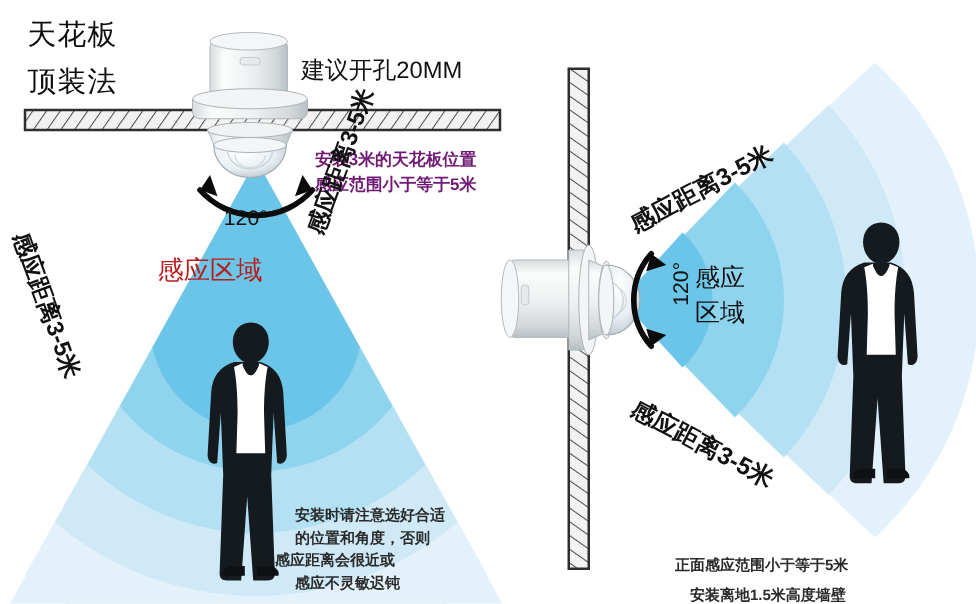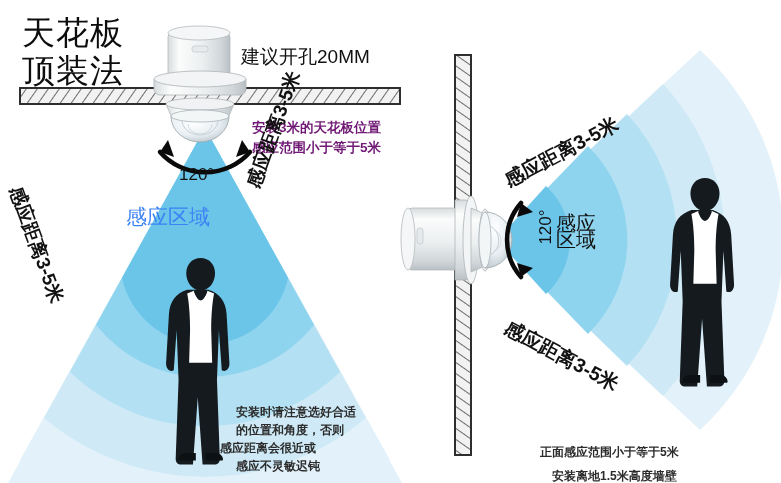--- a/index.html
+++ b/index.html
@@ -7,28 +7,28 @@
     width:781px;height:483px;overflow:hidden;position:relative;
     font-family:"Liberation Sans","DejaVu Sans",sans-serif;
     color:#1a1a1a;
   }
   #stage{position:absolute;left:0;top:0;width:781px;height:483px;}
   .svg-layer{position:absolute;left:0;top:0;width:781px;height:483px;}
   .txt{position:absolute;white-space:pre;line-height:1.18;}
 
   
   .headline{
-    font-size:33px;font-weight:400;letter-spacing:1px;color:#0d0d0d;
+    font-size:23px;font-weight:400;letter-spacing:1px;color:#0d0d0d;
   }
   .headline-side{
     font-size:31px;font-weight:400;letter-spacing:1px;color:#0d0d0d;
   }
   
   .label-med{font-size:17px;font-weight:700;color:#111;}
-  .label-zone{font-size:21px;font-weight:400;color:#3b82f6;}
+  .label-zone{font-size:21px;font-weight:400;color:#b91c1c;}
   .label-zone-r{font-size:20px;font-weight:400;color:#111;line-height:1.12;}
   .label-deg{font-size:17px;font-weight:400;color:#111;}
   .label-note{font-size:13.5px;font-weight:700;color:#701a75;line-height:1.42;}
   .label-note-sm{font-size:12px;font-weight:700;color:#2b2b2b;line-height:1.45;}
   .label-dist{font-size:19px;font-weight:700;color:#111;}
   .label-dist-r{font-size:19.5px;font-weight:700;color:#111;}
 
   
   .rot-l{transform:rotate(70deg);transform-origin:0 50%;}
   .rot-r{transform:rotate(-70deg);transform-origin:0 50%;}
@@ -205,18 +205,18 @@
   <div class="txt label-note-sm" style="left:220px;top:440px;">感应距离会很近或</div>
   <div class="txt label-note-sm" style="left:236px;top:458px;">感应不灵敏迟钝</div>
 
 
   <div class="txt label-note-sm" style="left:552px;top:424px;margin-top:44px;">安装离地1.5米高度墙壁</div>
   <div class="txt label-note-sm" style="left:540px;top:444px;">正面感应范围小于等于5米</div>
 
   <div class="txt label-deg rot-90" style="left:528px;top:217px;">120°</div>
 
   <div class="txt label-zone-r" style="left:556px;top:212px;">感应</div>
-  <div class="txt label-zone-r" style="left:556px;top:229px;">区域</div>
+  <div class="txt label-zone-r" style="left:556px;top:240px;">区域</div>
 
   <div class="txt label-dist-r rot-ru" style="left:506px;top:170px;">感应距离3-5米</div>
   <div class="txt label-dist-r rot-rd" style="left:506px;top:315px;">感应距离3-5米</div>
 
 </div>
 
 </body></html>

